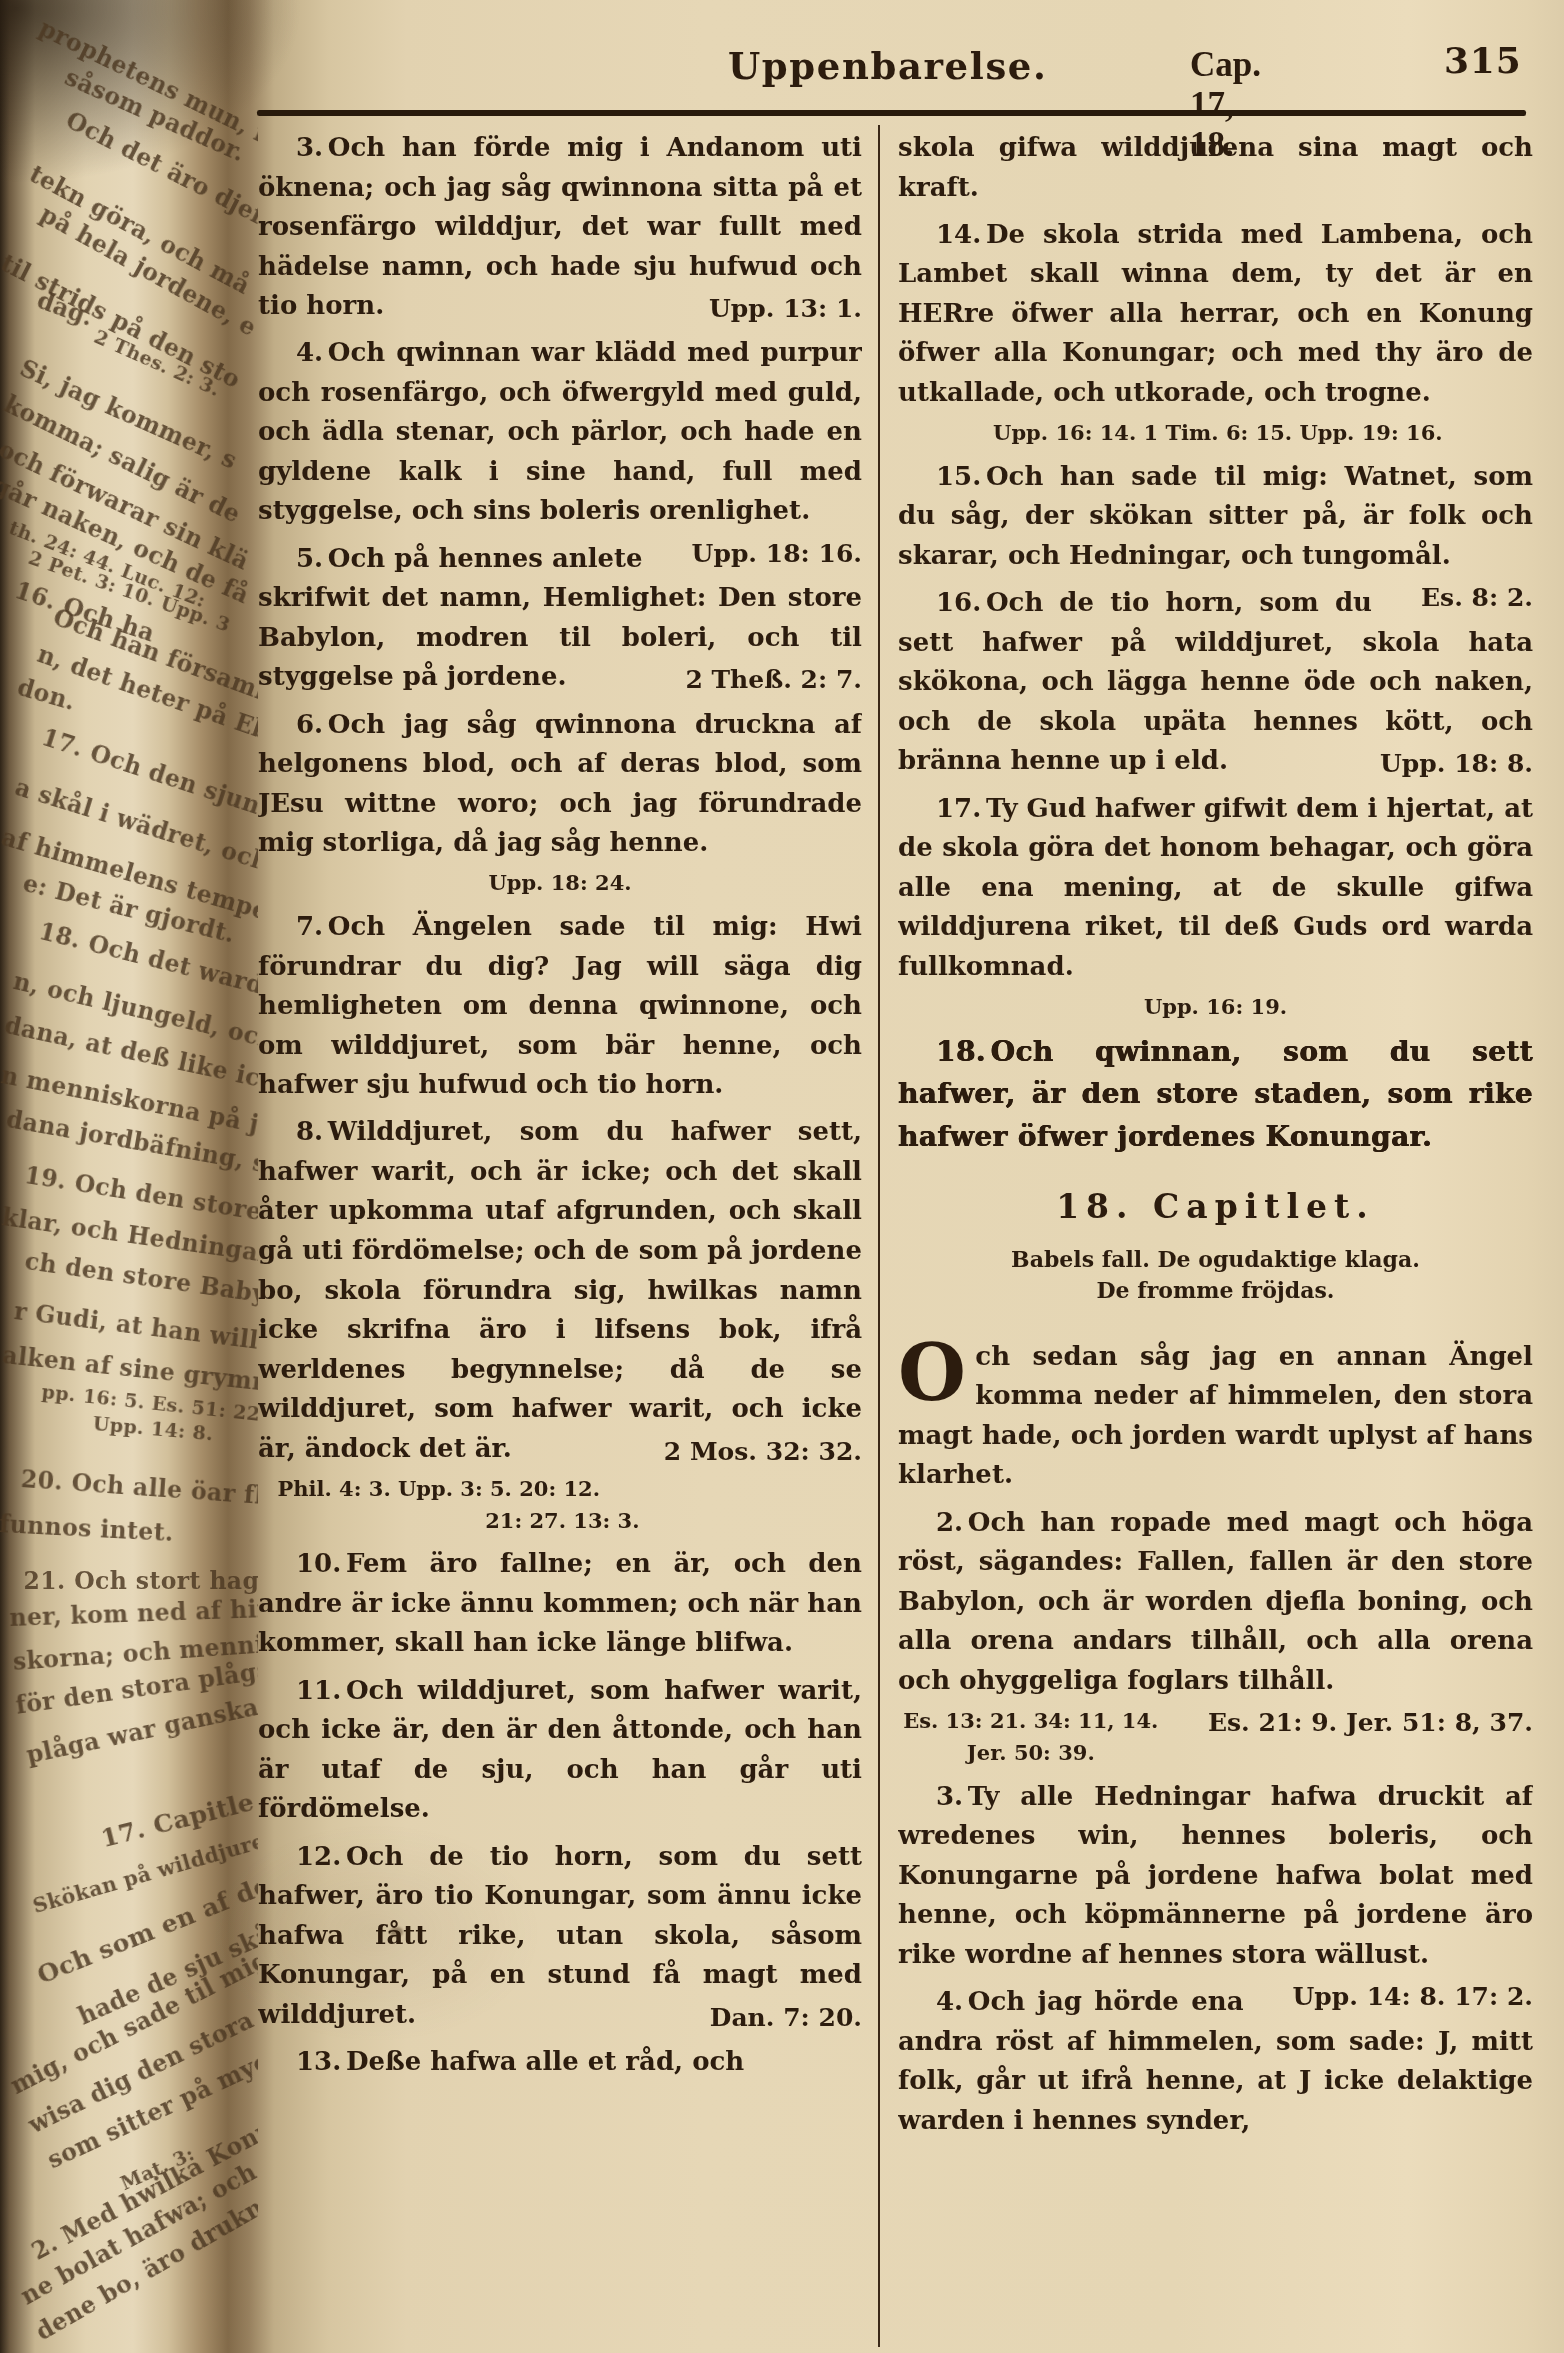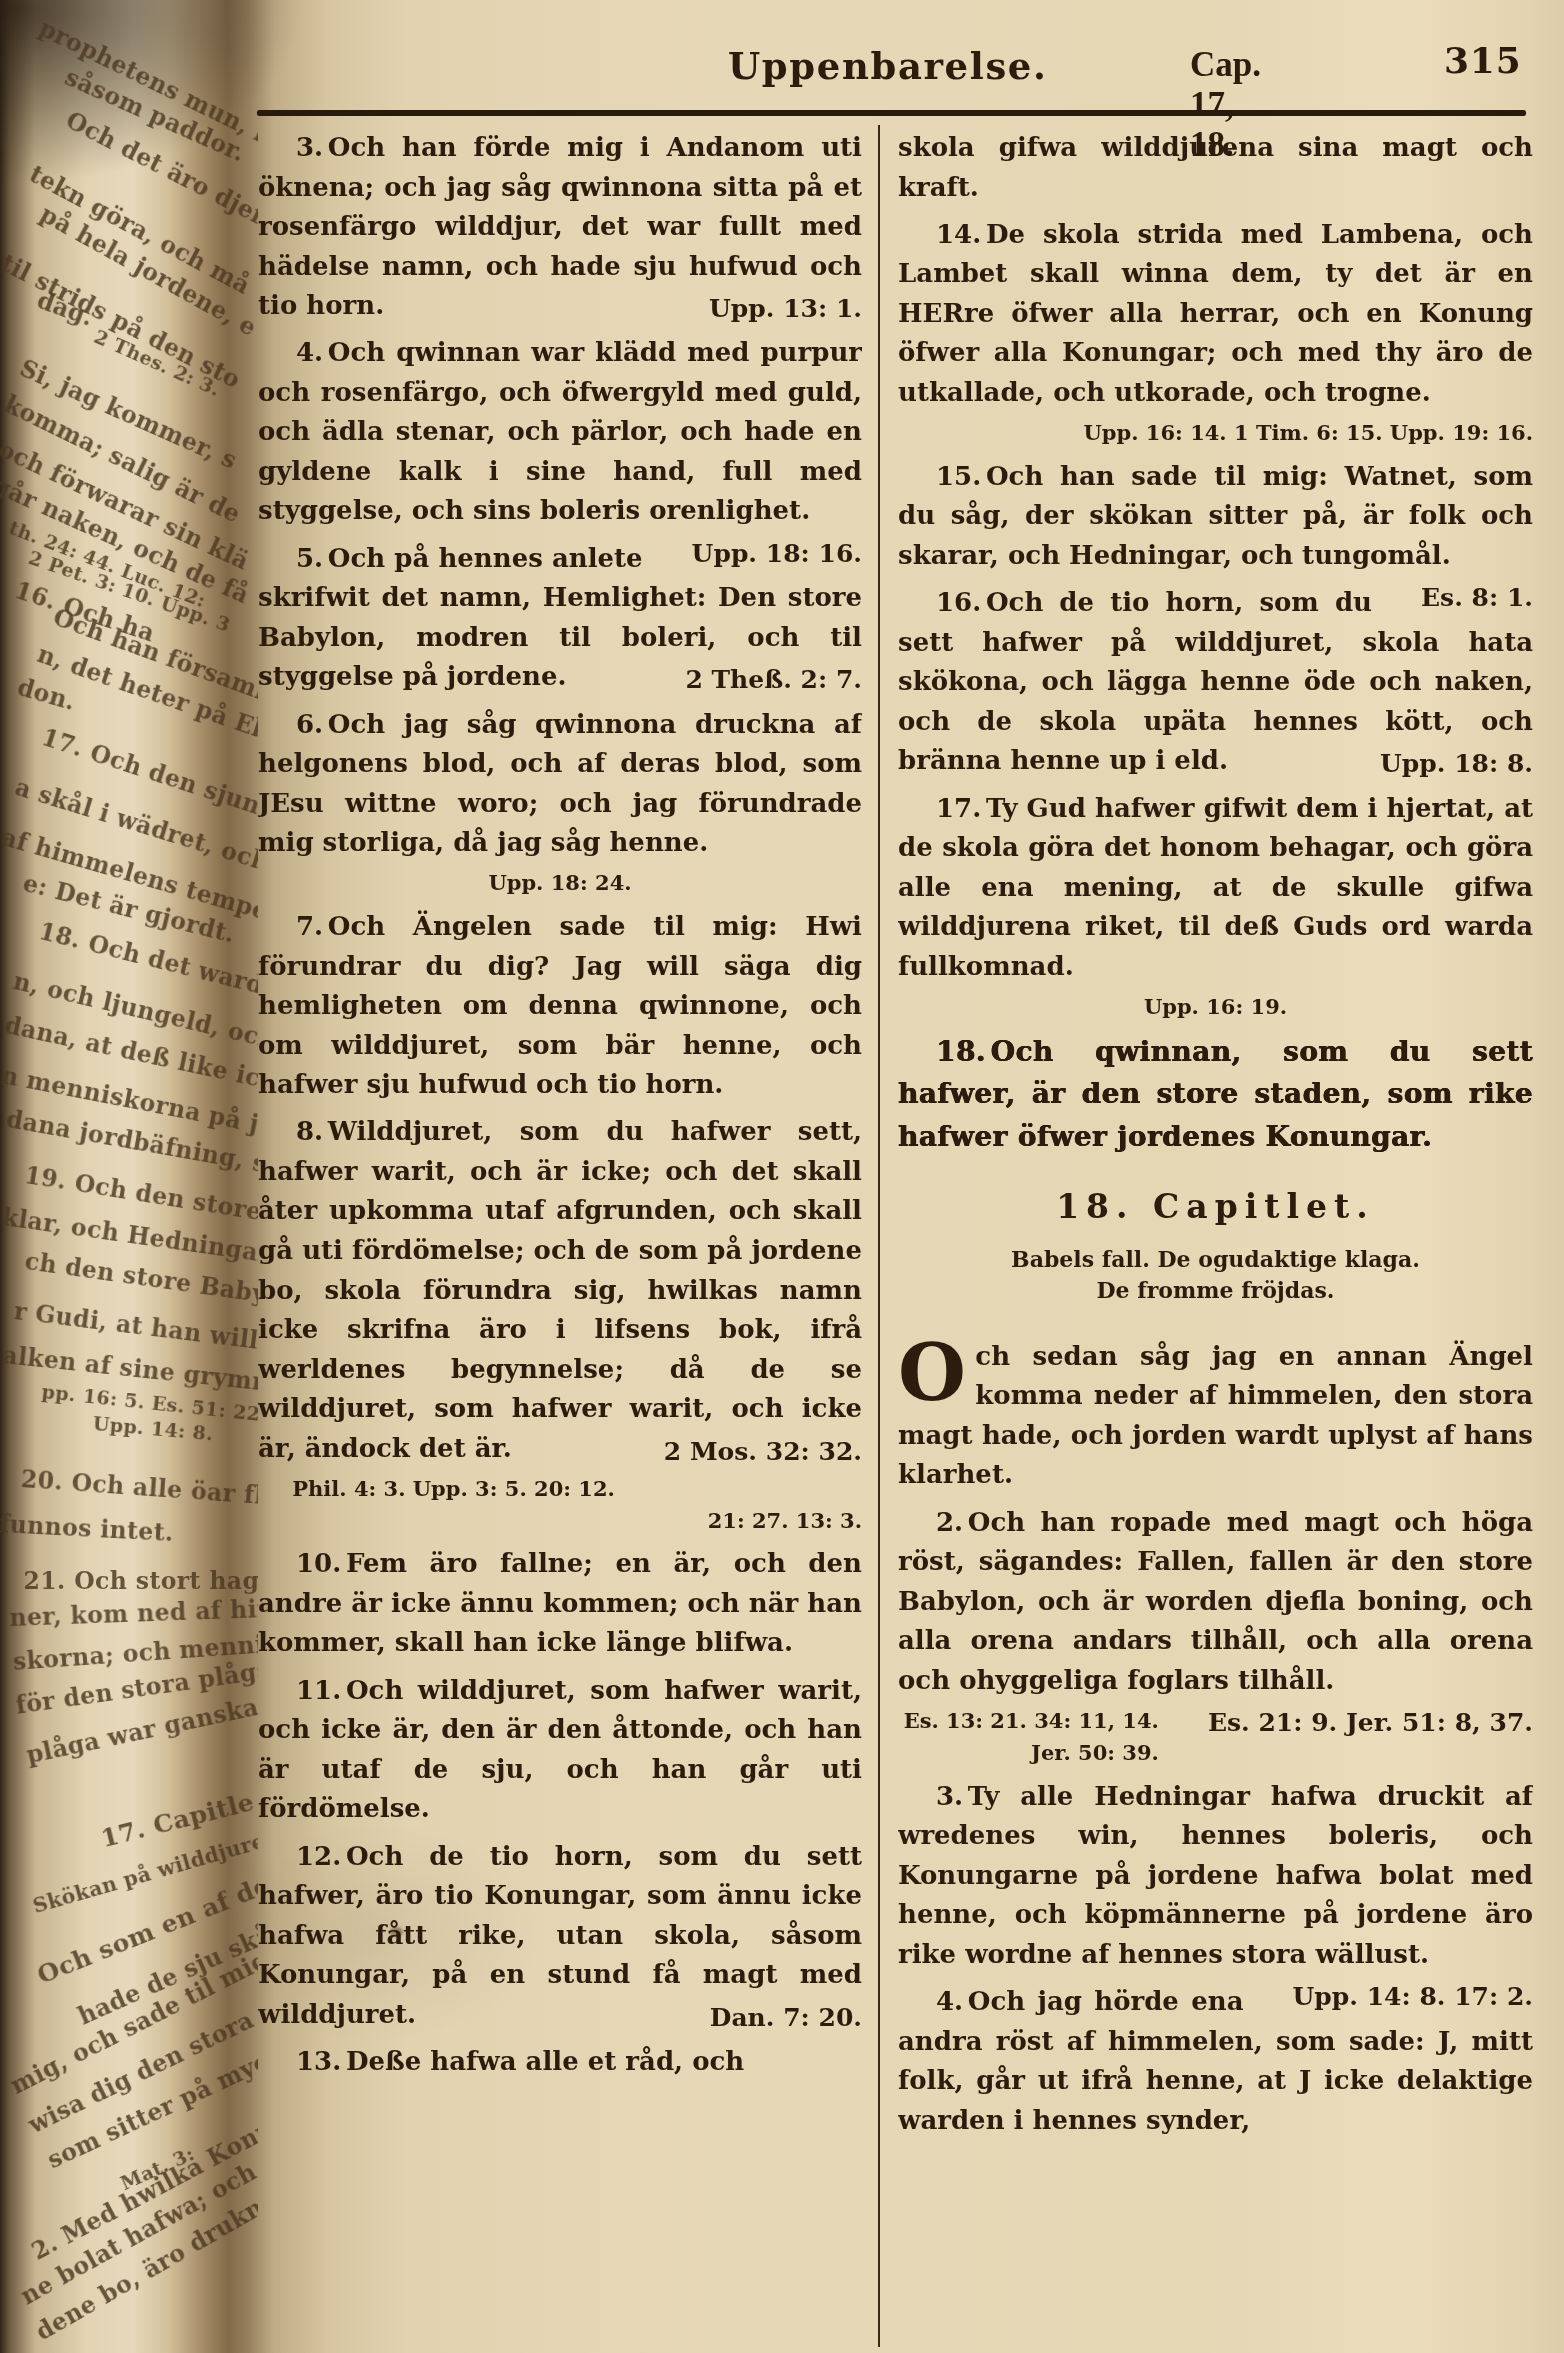--- a/index.html
+++ b/index.html
@@ -31,21 +31,21 @@
   .col-divider{position:absolute;top:125px;left:878px;width:2.3px;height:2222px;background:#3a2817;}
   .columns{position:absolute;top:128px;left:258px;width:1275px;height:2226px;display:flex;}
   .col{font-size:26px;line-height:1.52;font-weight:700;text-align:justify;overflow:hidden;}
   .col.left{width:604px;margin-right:36px;}
   .col.right{width:635px;}
   .verse{margin:0 0 7.8px 0;text-indent:38px;}
   .verse.cont{text-indent:0;}
   .verse.emph{font-size:28px;letter-spacing:0.4px;text-shadow:0.5px 0 0 currentColor,-0.2px 0 0 currentColor;}
   .vnum{padding-right:4.7px;}
   .vref{float:right;font-size:25px;padding-left:11px;line-height:1.8;}
-  .refline{font-size:21px;text-indent:0;text-align:right;margin:-3.1px 0 7.8px 4.7px;font-weight:700;}
+  .refline{font-size:21px;text-indent:0;text-align:center;margin:-3.1px 0 7.8px 4.7px;font-weight:700;}
   .refcenter{font-size:21px;text-indent:0;text-align:center;margin:-3.1px 0 7.8px 0;font-weight:700;}
   .chap-head{font-size:33px;text-align:center;margin:23.5px 0 12.5px 0;font-weight:700;letter-spacing:7px;text-indent:0;}
   .summary{font-size:22px;line-height:1.4;text-align:center;font-weight:700;margin:0 0 31px 0;}
   .dropcap-verse{text-indent:0;margin:0 0 7.8px 0;}
   .dc{float:left;font-size:78px;line-height:61px;padding:4.7px 9.4px 0 0;font-weight:700;}
   .spot{position:absolute;left:390px;top:1927px;width:12.5px;height:10.2px;border-radius:50%;
         background:#4a3520;opacity:.45;filter:blur(0.8px);}
 </style>
 </head>
 <body>
@@ -126,21 +126,21 @@
       <div class="refline">Phil. 4: 3.  Upp. 3: 5.  20: 12.  21: 27.  13: 3.</div>
       <p class="verse"><span class="vnum">10.</span>Fem äro fallne; en är, och den andre är icke ännu kommen; och när han kommer, skall han icke länge blifwa.</p>
       <p class="verse"><span class="vnum">11.</span>Och wilddjuret, som hafwer warit, och icke är, den är den åttonde, och han är utaf de sju, och han går uti fördömelse.</p>
       <p class="verse"><span class="vnum">12.</span>Och de tio horn, som du sett hafwer, äro tio Konungar, som ännu icke hafwa fått rike, utan skola, såsom Konungar, på en stund få magt med wilddjuret.<span class="vref">Dan. 7: 20.</span></p>
       <p class="verse"><span class="vnum">13.</span>Deße hafwa alle et råd, och</p>
     </div>
   <div class="col right" id="col-right">
       <p class="verse cont">skola gifwa wilddjurena sina magt och kraft.</p>
       <p class="verse"><span class="vnum">14.</span>De skola strida med Lambena, och Lambet skall winna dem, ty det är en HERre öfwer alla herrar, och en Konung öfwer alla Konungar; och med thy äro de utkallade, och utkorade, och trogne.</p>
       <div class="refline">Upp. 16: 14.  1 Tim. 6: 15.  Upp. 19: 16.</div>
-      <p class="verse"><span class="vnum">15.</span>Och han sade til mig: Watnet, som du såg, der skökan sitter på, är folk och skarar, och Hedningar, och tungomål.<span class="vref">Es. 8: 1.</span></p>
+      <p class="verse"><span class="vnum">15.</span>Och han sade til mig: Watnet, som du såg, der skökan sitter på, är folk och skarar, och Hedningar, och tungomål.<span class="vref">Es. 8: 2.</span></p>
       <p class="verse"><span class="vnum">16.</span>Och de tio horn, som du sett hafwer på wilddjuret, skola hata skökona, och lägga henne öde och naken, och de skola upäta hennes kött, och bränna henne up i eld.<span class="vref">Upp. 18: 8.</span></p>
       <p class="verse"><span class="vnum">17.</span>Ty Gud hafwer gifwit dem i hjertat, at de skola göra det honom behagar, och göra alle ena mening, at de skulle gifwa wilddjurena riket, til deß Guds ord warda fullkomnad.</p>
       <div class="refcenter">Upp. 16: 19.</div>
       <p class="verse emph"><span class="vnum">18.</span>Och qwinnan, som du sett hafwer, är den store staden, som rike hafwer öfwer jordenes Konungar.</p>
       <h2 class="chap-head">18. Capitlet.</h2>
       <div class="summary">
         <div>Babels fall.  De ogudaktige klaga.</div>
         <div>De fromme fröjdas.</div>
       </div>
       <p class="verse dropcap-verse"><span class="dc">O</span>ch sedan såg jag en annan Ängel komma neder af himmelen, den stora magt hade, och jorden wardt uplyst af hans klarhet.</p>

